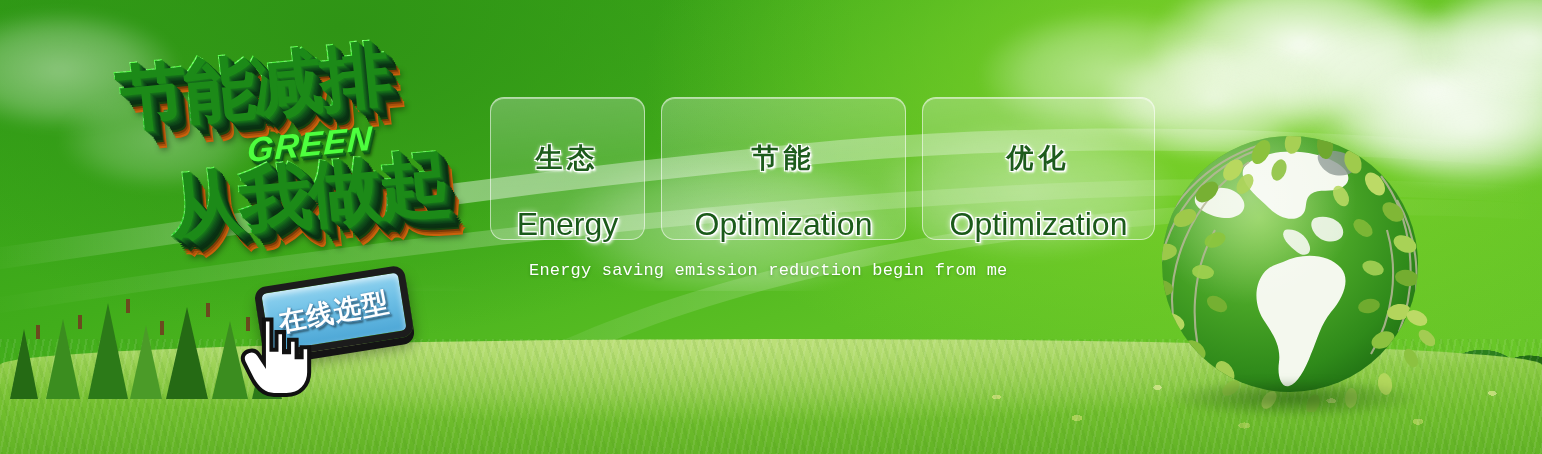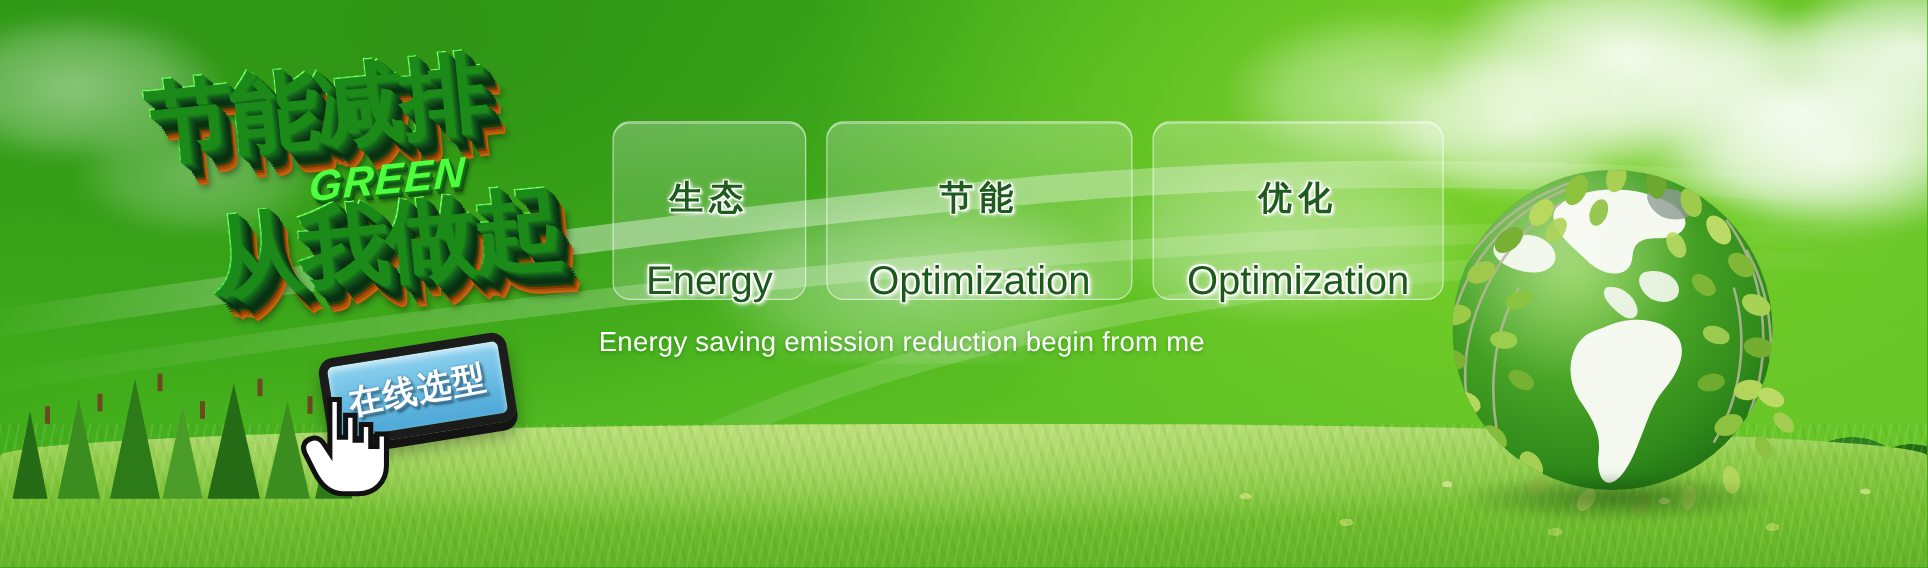--- a/index.html
+++ b/index.html
@@ -174,24 +174,25 @@
                  1px -1px 0 #fff, -1px 1px 0 #fff, 2px 2px 2px rgba(255,255,255,.8);
     margin-top: 46px;
   }
   .card-en {
     font-size: 32px; font-weight: 400; color: #1b5a1a;
     text-shadow: 0 0 3px #fff, 0 0 6px #fff, 1.2px 1.2px 0 #fff, -1.2px -1.2px 0 #fff,
                  1.2px -1.2px 0 #fff, -1.2px 1.2px 0 #fff, 2px 2px 3px rgba(255,255,255,.85);
     white-space: nowrap;
   }
   .subtitle {
-    position:absolute; left: 479px; top: 261px;
-    font-size: 22px; color: #ffffff; letter-spacing: .2px;
+    position:absolute; left: 529px; top: 261px;
+    font-size: 17px; color: #ffffff; letter-spacing: .2px;
     text-shadow: 0 1px 3px rgba(0,80,0,.35);
     white-space: nowrap;
+    font-family: Liberation Mono, monospace;
   }
 
   
   .globe-wrap { position:absolute; left: 1145px; top: 122px; width: 290px; height: 290px; }
   .globe-shadow {
     position:absolute; left: 18px; bottom: -6px; width: 262px; height: 40px;
     background: radial-gradient(ellipse at center, rgba(20,70,10,.55) 0%, rgba(20,70,10,0) 70%);
     filter: blur(3px);
   }
 </style>

